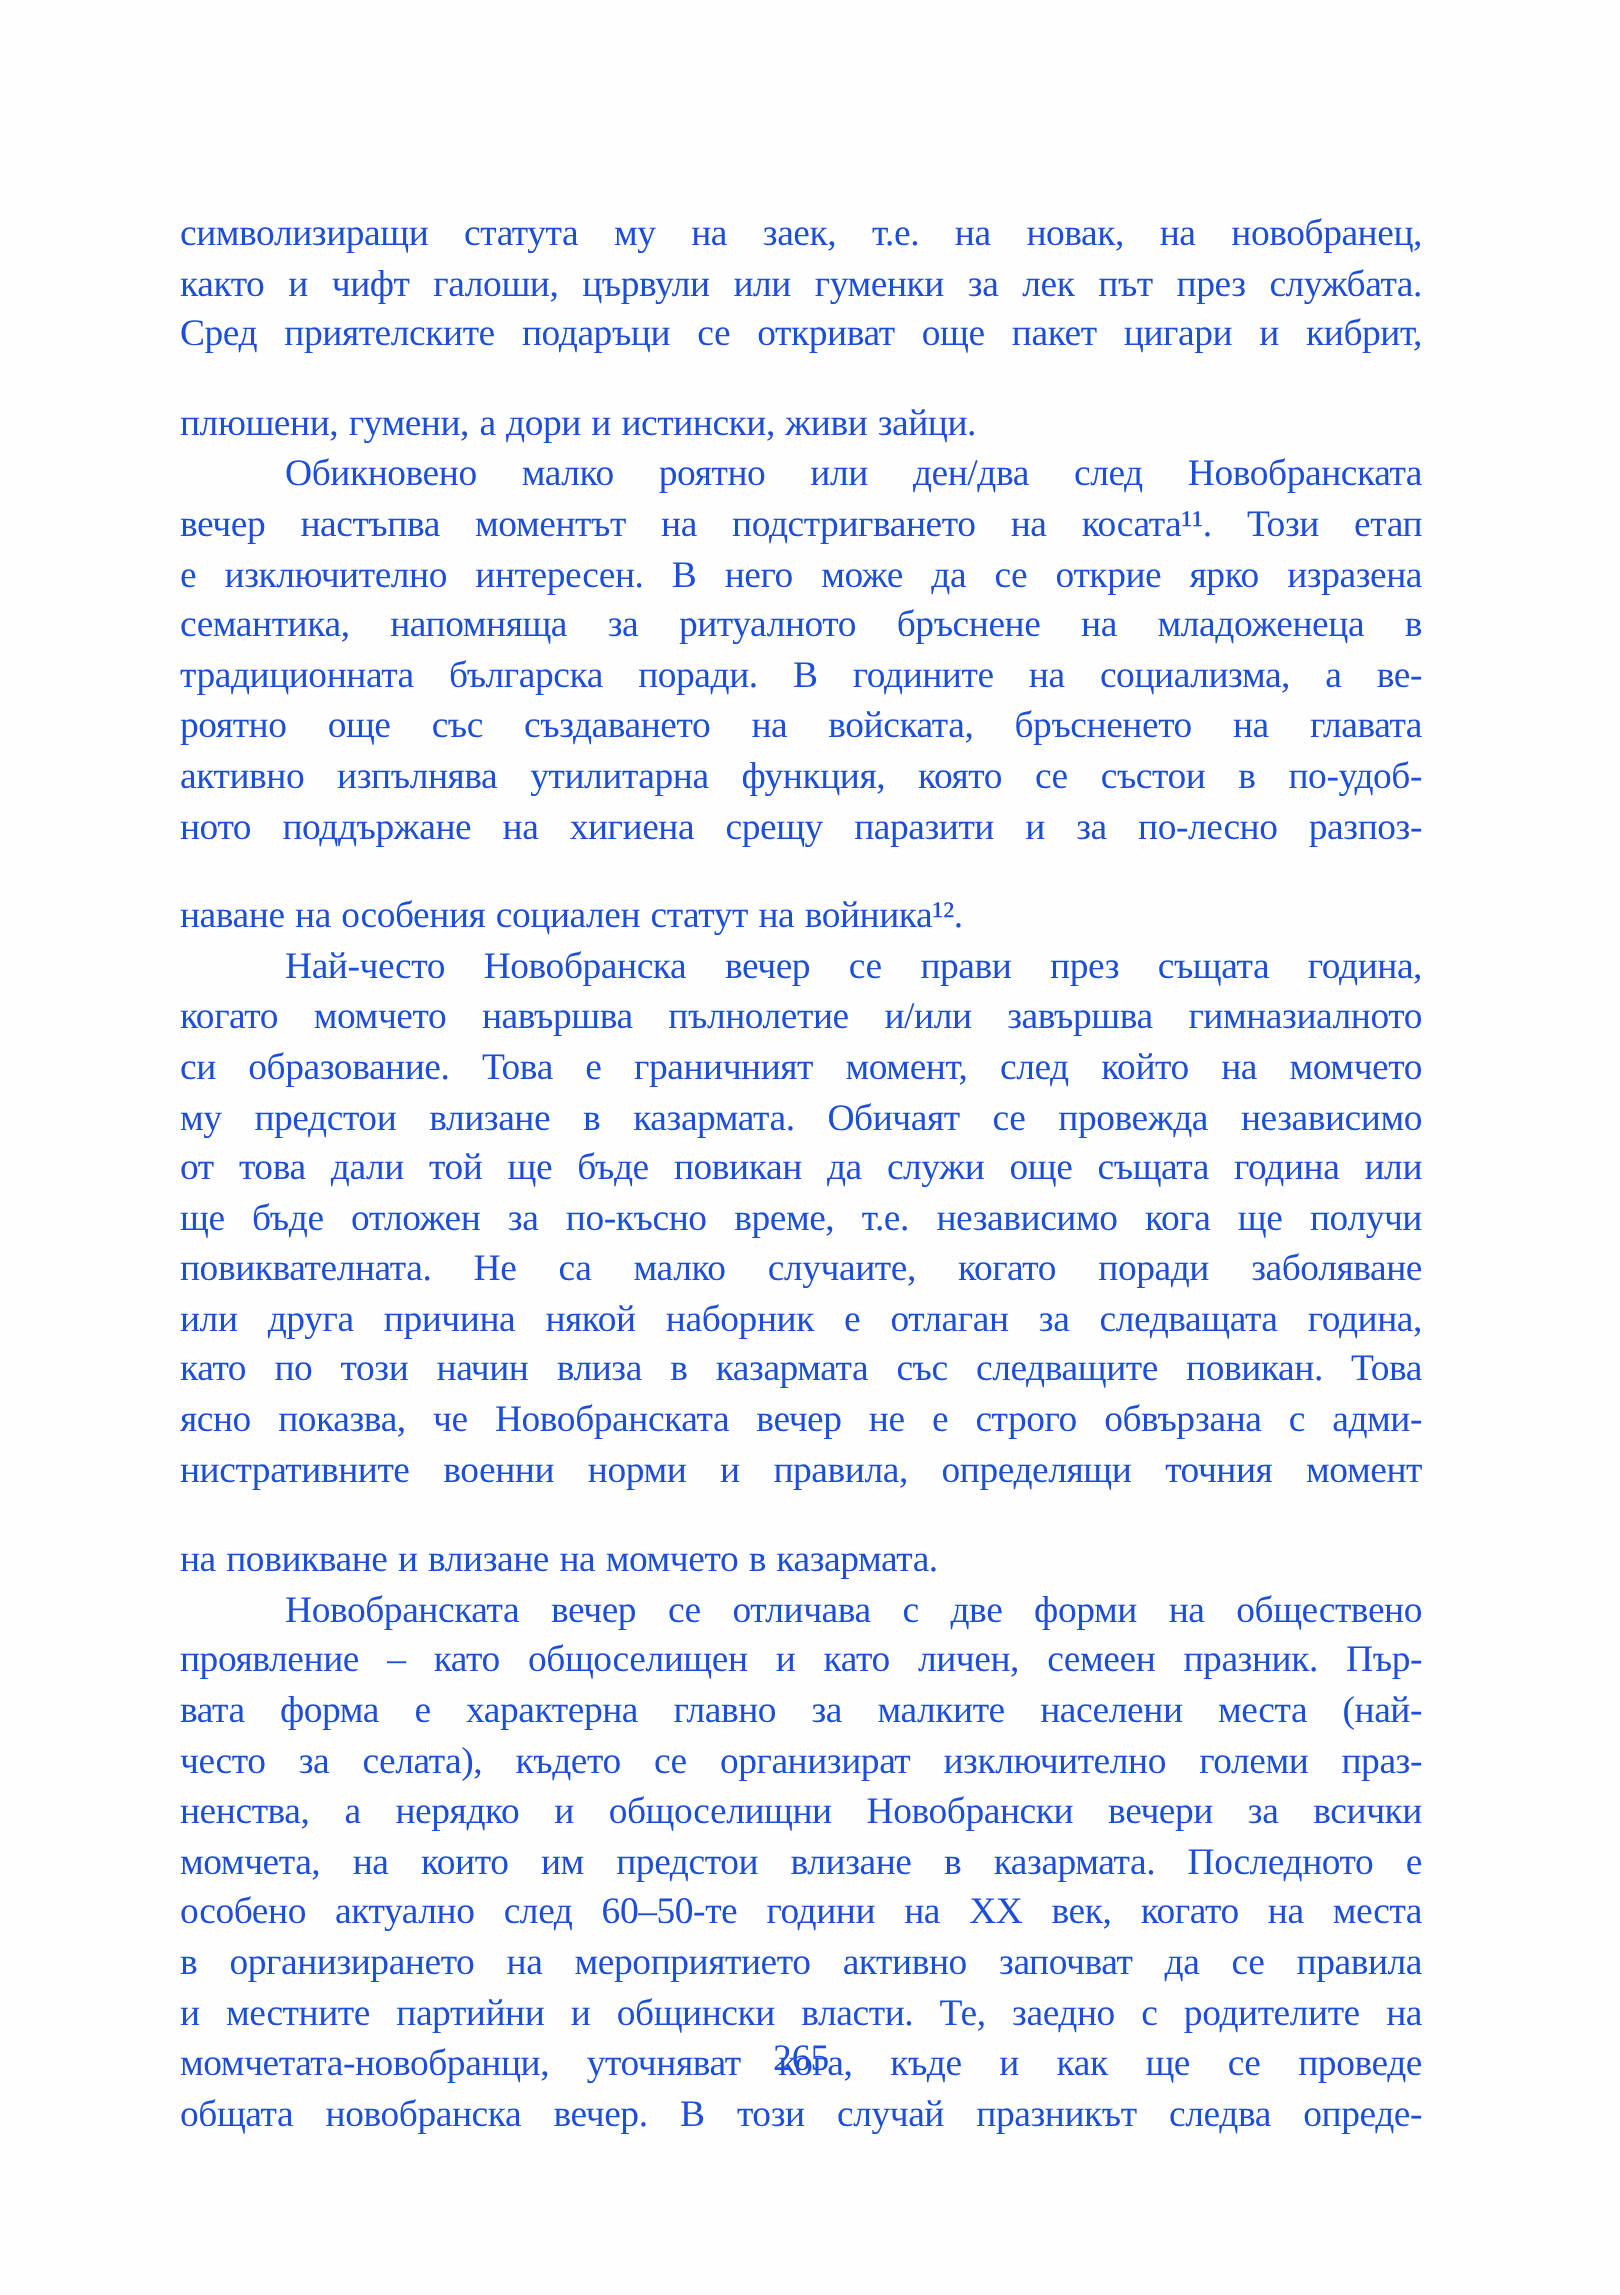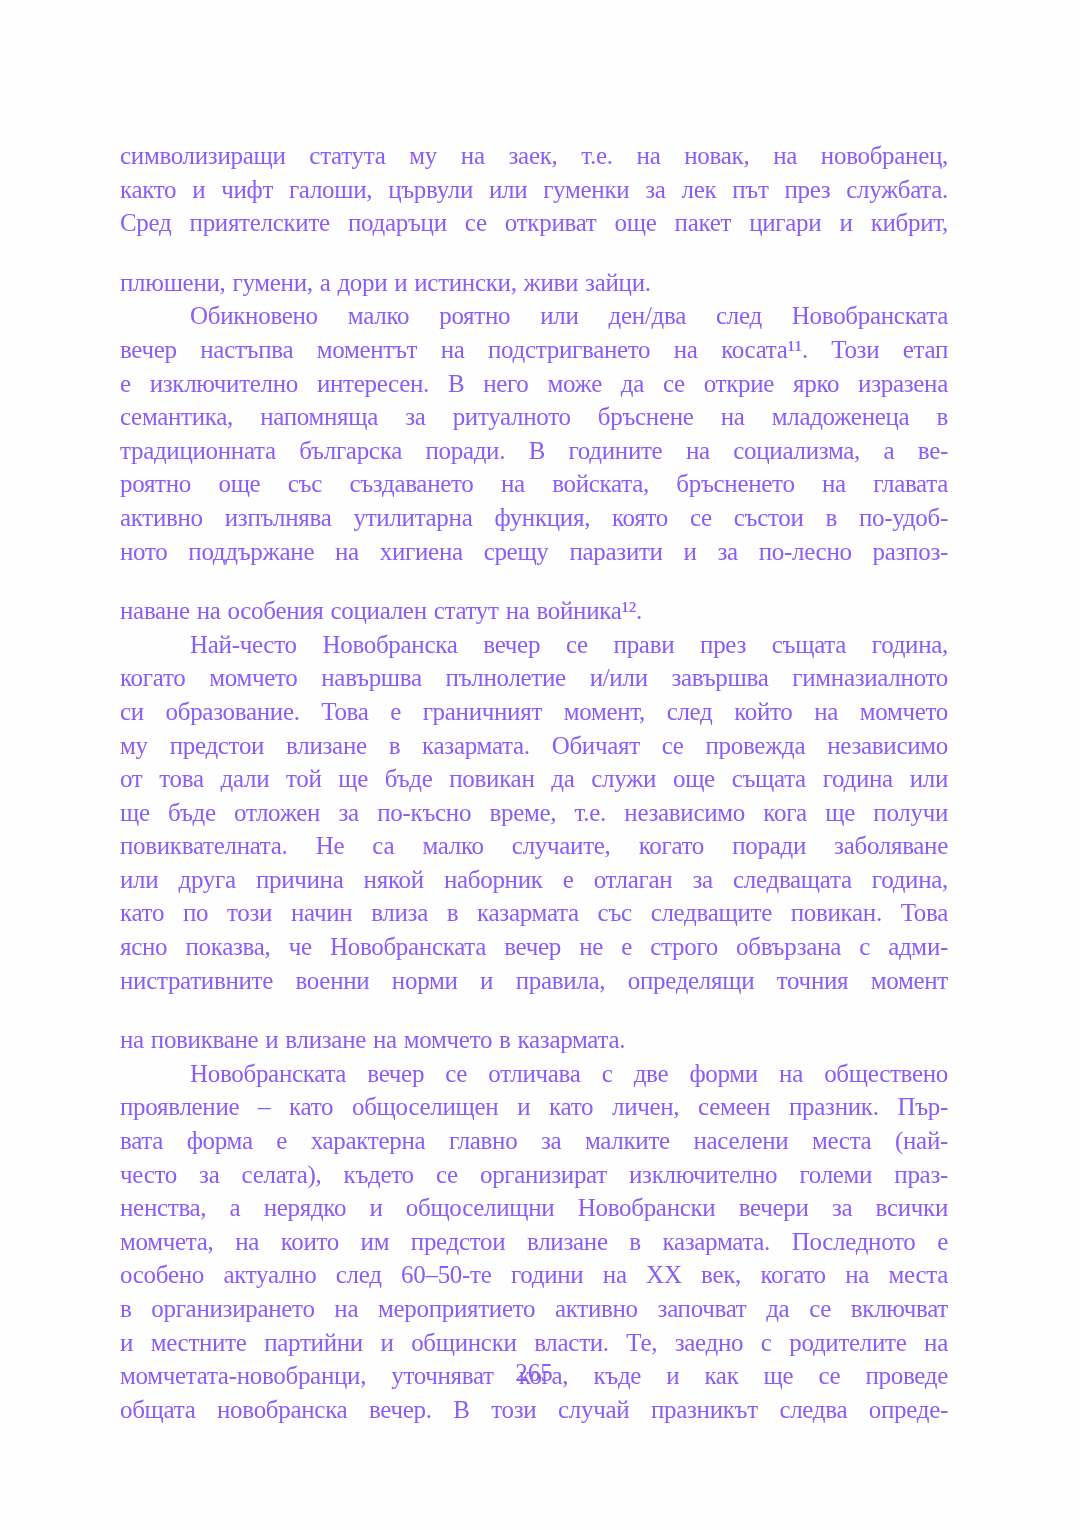--- a/index.html
+++ b/index.html
@@ -7,21 +7,21 @@
     padding: 0;
     background: #ffffff;
   }
   .page {
     position: relative;
     width: 1080px;
     height: 1530px;
     background: #fefefe;
     overflow: hidden;
     font-family: "Liberation Serif", "DejaVu Serif", serif;
-    color: #8b5cf6;
+    color: #1d4ed8;
   }
   .text-block {
     position: absolute;
     left: 120px;
     top: 139px;
     width: 828px;
   }
   .para {
     margin: 0;
     padding: 0;
@@ -85,20 +85,20 @@
       <div class="line">нистративните военни норми и правила, определящи точния момент</div>
       <div class="line para-last">на повикване и влизане на момчето в казармата.</div>
       <p class="para"></p>
       <div class="line indent-first">Новобранската вечер се отличава с две форми на обществено</div>
       <div class="line">проявление – като общоселищен и като личен, семеен празник. Пър-</div>
       <div class="line">вата форма е характерна главно за малките населени места (най-</div>
       <div class="line">често за селата), където се организират изключително големи праз-</div>
       <div class="line">ненства, а нерядко и общоселищни Новобрански вечери за всички</div>
       <div class="line">момчета, на които им предстои влизане в казармата. Последното е</div>
       <div class="line">особено актуално след 60–50-те години на ХХ век, когато на места</div>
-      <div class="line">в организирането на мероприятието активно започват да се включват</div>
+      <div class="line">в организирането на мероприятието активно започват да се правила</div>
       <div class="line">и местните партийни и общински власти. Те, заедно с родителите на</div>
       <div class="line">момчетата-новобранци, уточняват кога, къде и как ще се проведе</div>
       <div class="line">общата новобранска вечер. В този случай празникът следва опреде-</div>
       <p class="para"></p>
     </div>
   <div class="page-number">265</div>
 </div>
 
 </body></html>

